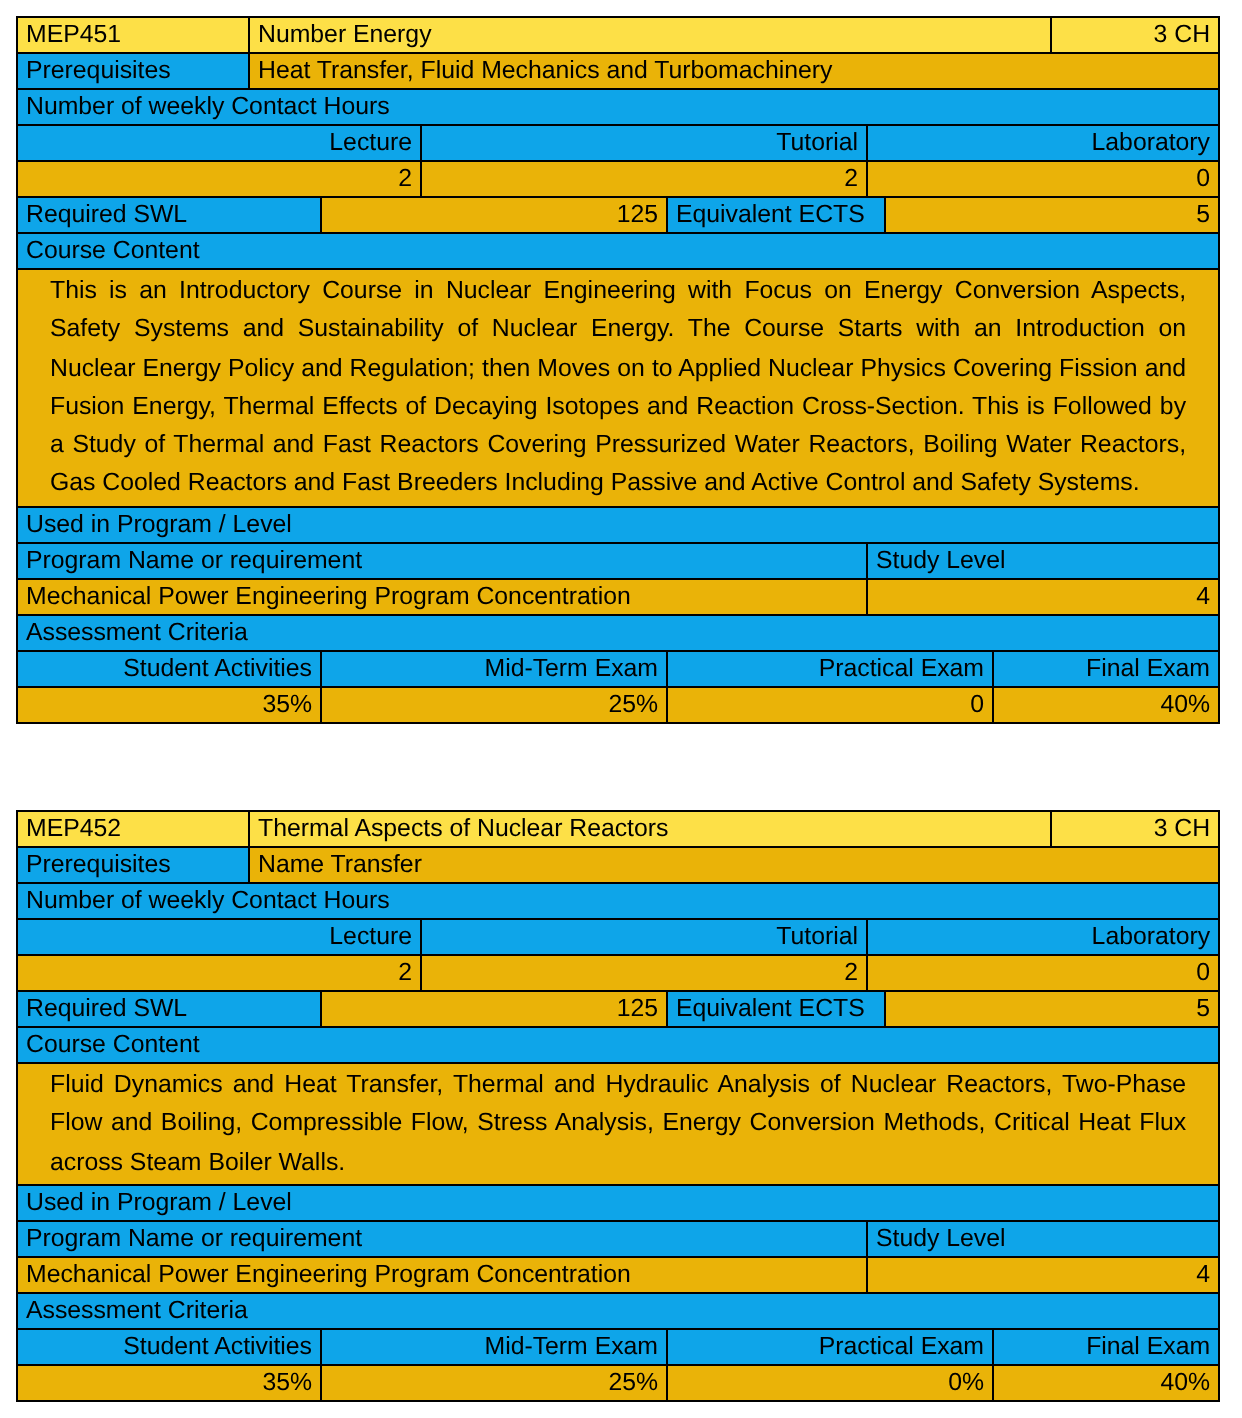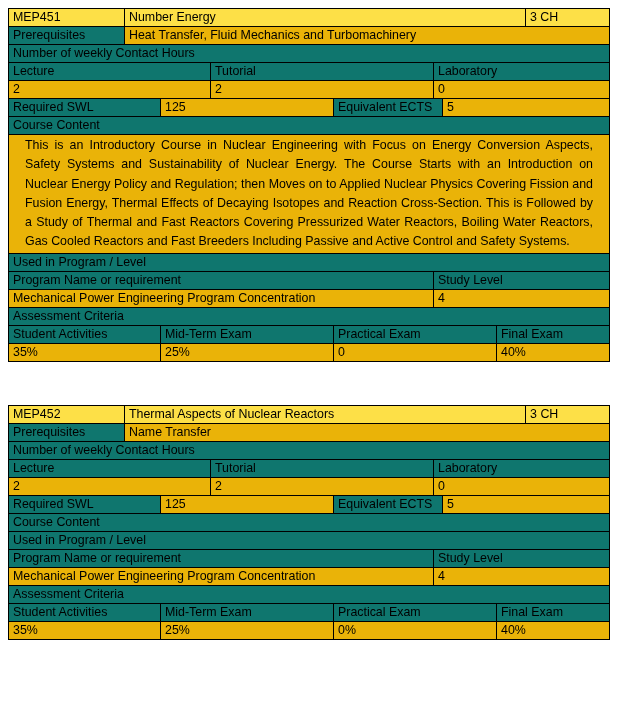--- a/index.html
+++ b/index.html
@@ -1,22 +1,22 @@
 <!DOCTYPE html>
 <html><head>
 <meta charset="utf-8">
 <style>
   html, body { margin:0; padding:0; background:#ffffff; }
   body { width:621px; height:709px; position:relative; font-family:"Liberation Sans", sans-serif; font-size:12.4px; color:#000; }
   .course { position:absolute; left:8px; width:601px; border-collapse:collapse; table-layout:fixed; }
   .course td { border:1px solid #000; padding:0 4px; height:17px; line-height:17px; white-space:nowrap; overflow:hidden; vertical-align:middle; }
   .blue { background:#fde047; }
-  .green { background:#0f766e; }
+  .green { background:#0ea5e9; }
   .white { background:#eab308; }
-  .c { text-align:left; }
+  .c { text-align:right; }
   .desc { white-space:normal !important; text-align:justify; line-height:19.3px !important; padding:1px 16px !important; height:auto !important; }
   #t1 { top:8px; }
   #t2 { top:405px; }
 </style>
 </head>
 <body>
 
 <table class="course" id="t1">
   <colgroup>
     <col style="width:116px">
@@ -135,20 +135,23 @@
   <tr>
     <td class="green" colspan="2">Required SWL</td>
     <td class="white c" colspan="3">125</td>
     <td class="green" colspan="3">Equivalent ECTS</td>
     <td class="white c" colspan="3">5</td>
   </tr>
   <tr>
     <td class="green" colspan="11">Course Content</td>
   </tr>
   <tr>
+    <td class="white desc" colspan="11">Fluid Dynamics and Heat Transfer, Thermal and Hydraulic Analysis of Nuclear Reactors, Two-Phase Flow and Boiling, Compressible Flow, Stress Analysis, Energy Conversion Methods, Critical Heat Flux across Steam Boiler Walls.</td>
+  </tr>
+  <tr>
     <td class="green" colspan="11">Used in Program / Level</td>
   </tr>
   <tr>
     <td class="green" colspan="7">Program Name or requirement</td>
     <td class="green" colspan="4">Study Level</td>
   </tr>
   <tr>
     <td class="white" colspan="7">Mechanical Power Engineering Program Concentration</td>
     <td class="white c" colspan="4">4</td>
   </tr>

